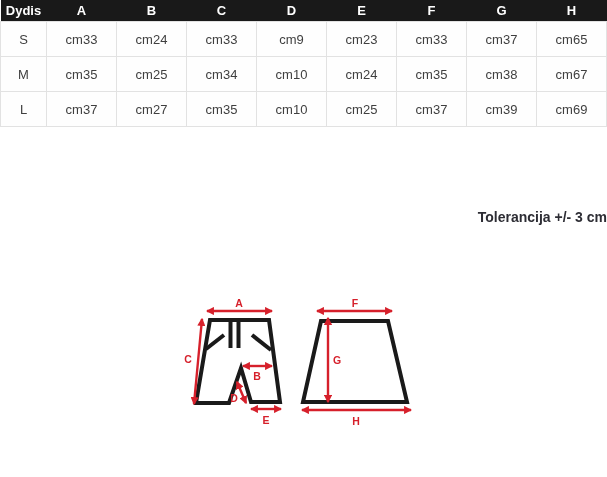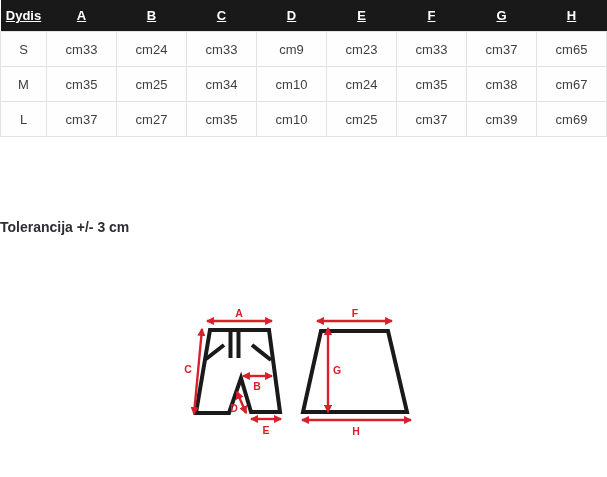--- a/index.html
+++ b/index.html
@@ -14,41 +14,40 @@
   table.size-chart {
     width: 607px;
     border-collapse: collapse;
     table-layout: fixed;
   }
   table.size-chart th {
     background: #191919;
     color: #ffffff;
     font-size: 13px;
     font-weight: 700;
-    height: 31px;
+    height: 21px;
     text-align: center;
     border: none;
     padding: 0;
-    text-decoration: underline;
   }
   table.size-chart th.size-col, table.size-chart td.size-col { width: 46px; }
   table.size-chart td {
     height: 34px;
     text-align: center;
     vertical-align: middle;
     font-size: 13px;
     color: #3f3f3f;
     border: 1px solid #e2e2e2;
     background: #fefefe;
     padding: 0;
   }
   
   .tolerance {
     margin-top: 80px;
-    text-align: left;
+    text-align: right;
     font-size: 14px;
     font-weight: 700;
     color: #2d2d34;
     line-height: 20px;
   }
   
   .diagram-wrap {
     margin-top: 66px;
     text-align: center;
   }

